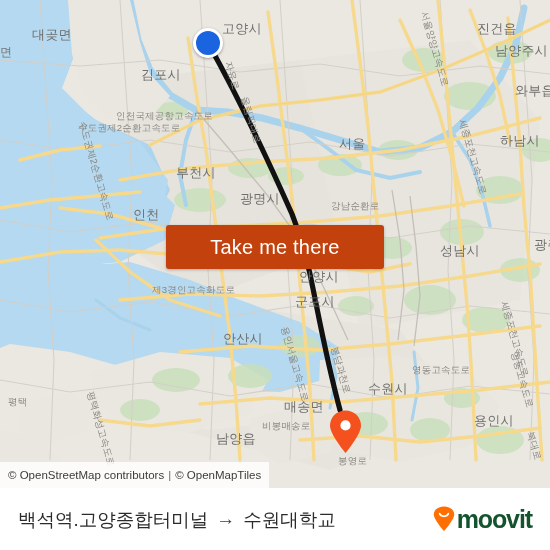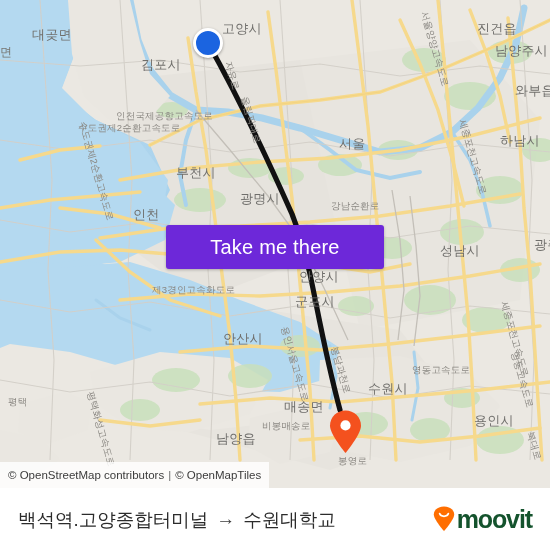--- a/index.html
+++ b/index.html
@@ -265,21 +265,21 @@
 
       <path d="M208,43
                C 240,100 268,160 292,214
                C 302,240 306,258 310,274
                C 318,312 326,358 340,410" stroke="#111111" stroke-width="5.2" fill="none" stroke-linecap="round"></path>
     </svg>
 
     <div id="map-labels">
         <div class="maplabel lbl-city" style="left: 32px; top: 26px;">대곶면</div>
         <div class="maplabel lbl-town" style="left: 0px; top: 44px;">면</div>
-        <div class="maplabel lbl-city" style="left: 141px; top: 56px;">김포시</div>
+        <div class="maplabel lbl-city" style="left: 141px; top: 66px;">김포시</div>
         <div class="maplabel lbl-city" style="left: 222px; top: 20px;">고양시</div>
         <div class="maplabel lbl-road" style="left: 116px; top: 110px;">인천국제공항고속도로</div>
         <div class="maplabel lbl-roadv" style="left: 78px; top: 122px;">수도권제2순환고속도로</div>
         <div class="maplabel lbl-city" style="left: 176px; top: 164px;">부천시</div>
         <div class="maplabel lbl-city" style="left: 240px; top: 190px;">광명시</div>
         <div class="maplabel lbl-city" style="left: 133px; top: 206px;">인천</div>
         <div class="maplabel lbl-city" style="left: 339px; top: 103px; margin-top: 32px;">서울</div>
         <div class="maplabel lbl-road" style="left: 331px; top: 200px;">강남순환로</div>
         <div class="maplabel lbl-road" style="left: 152px; top: 284px;">제3경인고속화도로</div>
         <div class="maplabel lbl-city" style="left: 223px; top: 330px;">안산시</div>
@@ -318,21 +318,21 @@
     <div id="origin-marker" style="background: rgb(27, 100, 224);"></div>
 
     <div id="dest-marker">
       <svg width="33" height="44" viewBox="0 0 33 44">
         <path d="M16.5 43 C16.5 43 32 24.5 32 15.8 C32 7.1 25.1 0.6 16.5 0.6
                  C7.9 0.6 1 7.1 1 15.8 C1 24.5 16.5 43 16.5 43 Z" fill="#F4511E"></path>
         <circle cx="16.5" cy="15.4" r="5.1" fill="#ffffff"></circle>
       </svg>
     </div>
 
-    <button id="cta" style="background: #6d28d9;">Take me there</button>
+    <button id="cta" style="background: #c2410c;">Take me there</button>
 
     <div id="attribution">
       <span>© OpenStreetMap contributors</span>
       <span class="sep">|</span>
       <span>© OpenMapTiles</span>
     </div>
   </div>
 
   <div id="footer">
     <div id="route-title">

